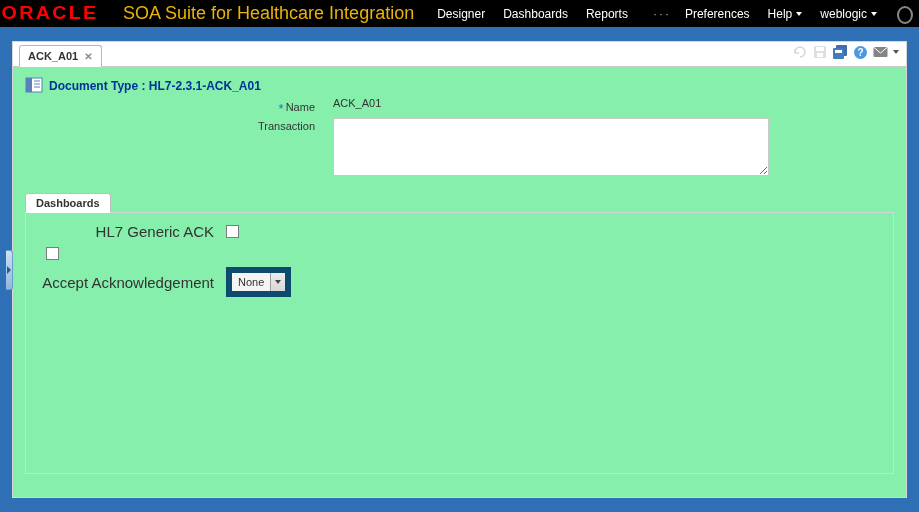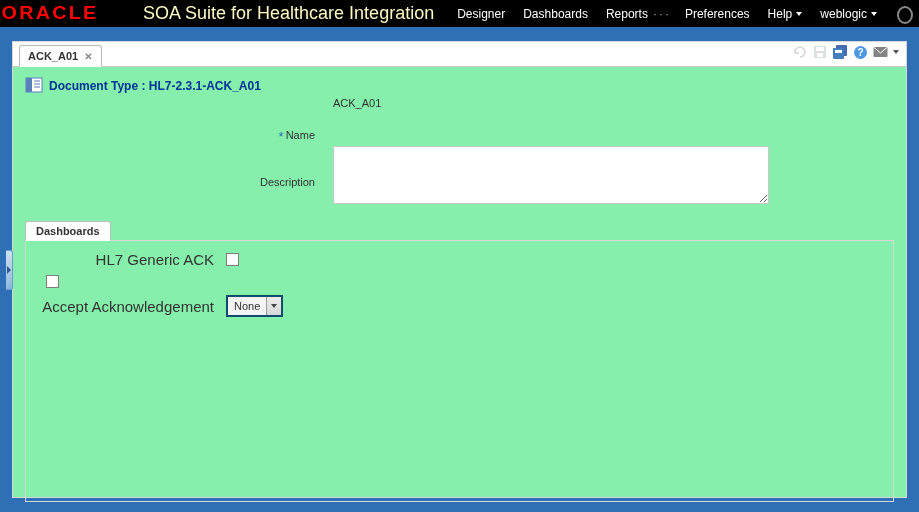--- a/index.html
+++ b/index.html
@@ -28,24 +28,23 @@
     color: #ff0000;
     font-weight: bold;
     font-size: 18px;
     letter-spacing: 2px;
     font-family: Arial, sans-serif;
     margin-left: 6px;
     margin-right: 8px;
     transform: scaleX(1.1);
   }
   .app-title {
-    color: #fef9c3;
+    color: #eab308;
     font-size: 18px;
     font-weight: normal;
-    margin-left: 20px;
   }
   .nav-links {
     display: flex;
     align-items: center;
     margin-left: 2px;
   }
   .nav-link {
     color: #fff;
     font-size: 12px;
     margin-right: 18px;
@@ -178,21 +177,20 @@
     display: flex;
     align-items: flex-start;
     margin-bottom: 4px;
   }
   .form-label {
     width: 290px;
     text-align: right;
     color: #333;
     font-size: 11px;
     padding-top: 2px;
-    margin-top: 28px;
   }
   .form-label .req {
     color: #2f6fb5;
     font-size: 13px;
     position: relative;
     top: 2px;
     margin-right: 2px;
   }
   .form-value {
     margin-left: 18px;
@@ -251,21 +249,21 @@
     width: 13px;
     height: 13px;
     border: 1px solid #7e7e7e;
     background: #fff;
     box-sizing: border-box;
     cursor: pointer;
   }
   .select {
     display: inline-flex;
     align-items: center;
-    border: 2px solid #0c4a6e;
+    border: 6px solid #0c4a6e;
     height: 18px;
     background: #f4f4f4;
     cursor: pointer;
     font-size: 11px;
   }
   .select .sel-text {
     padding: 0 6px;
   }
   .select .sel-arrow {
     width: 14px;
@@ -402,21 +400,21 @@
       </div>
 
       <div class="form-row">
         <div class="form-label">
           <span class="req">*</span><span>Name</span>
         </div>
         <div class="form-value">ACK_A01</div>
       </div>
 
       <div class="form-row">
-        <div class="form-label">Description</div>
+        <div class="form-label">Transaction</div>
         <div class="form-value">
           <textarea style=""></textarea>
         </div>
       </div>
 
       <div class="trans-wrap">
         <div class="trans-tab">Dashboards</div>
         <div class="trans-box">
 
           <div class="tx-row">

